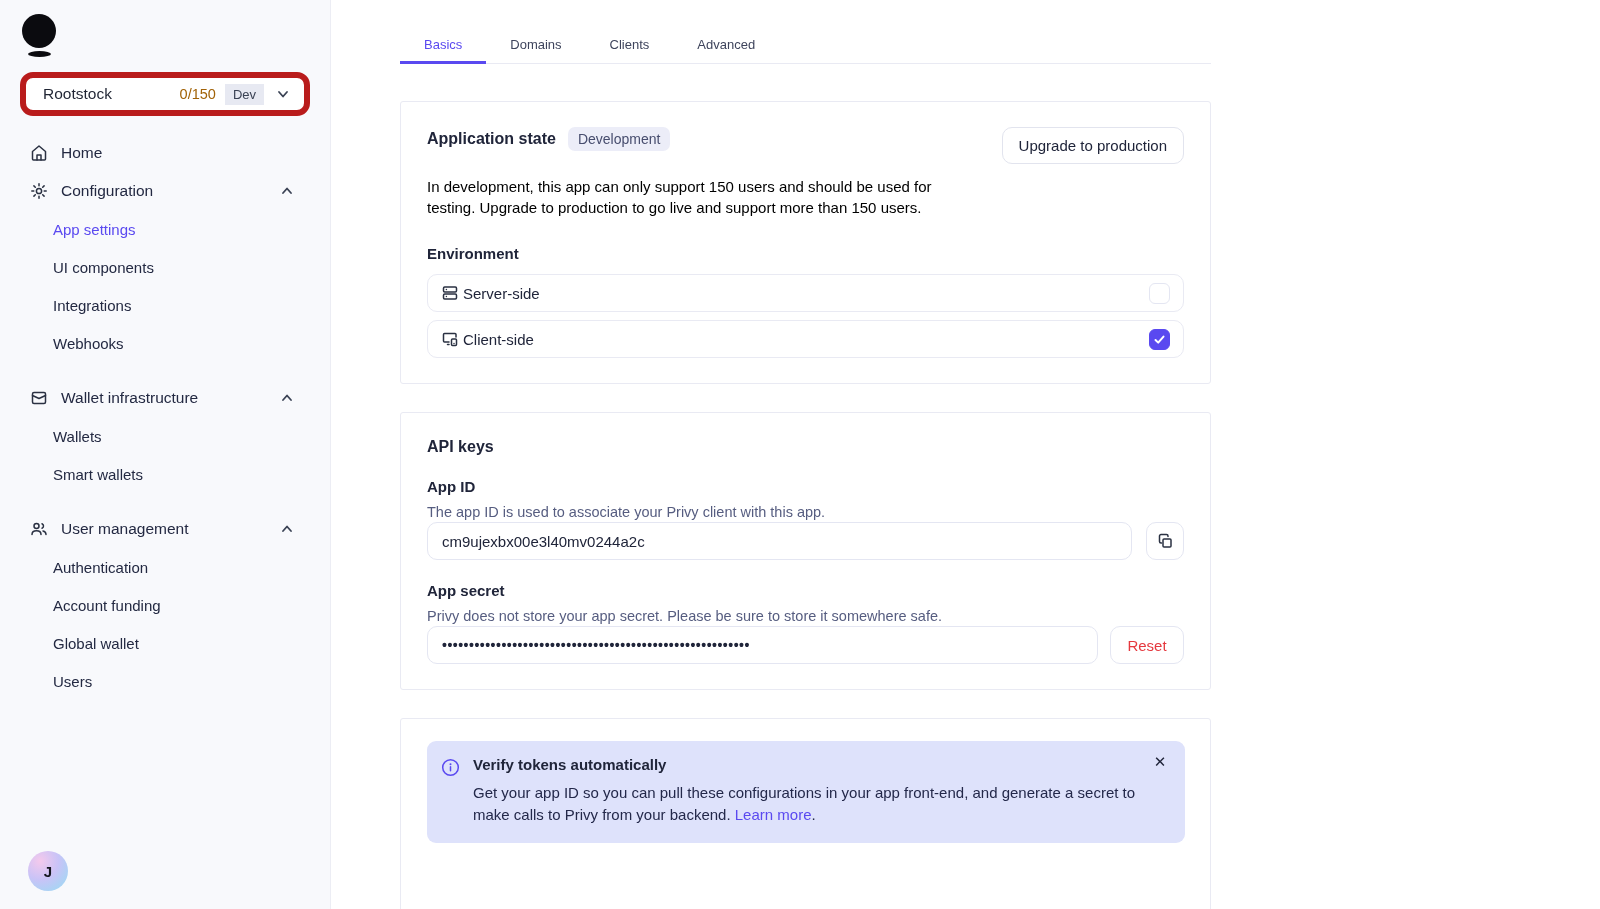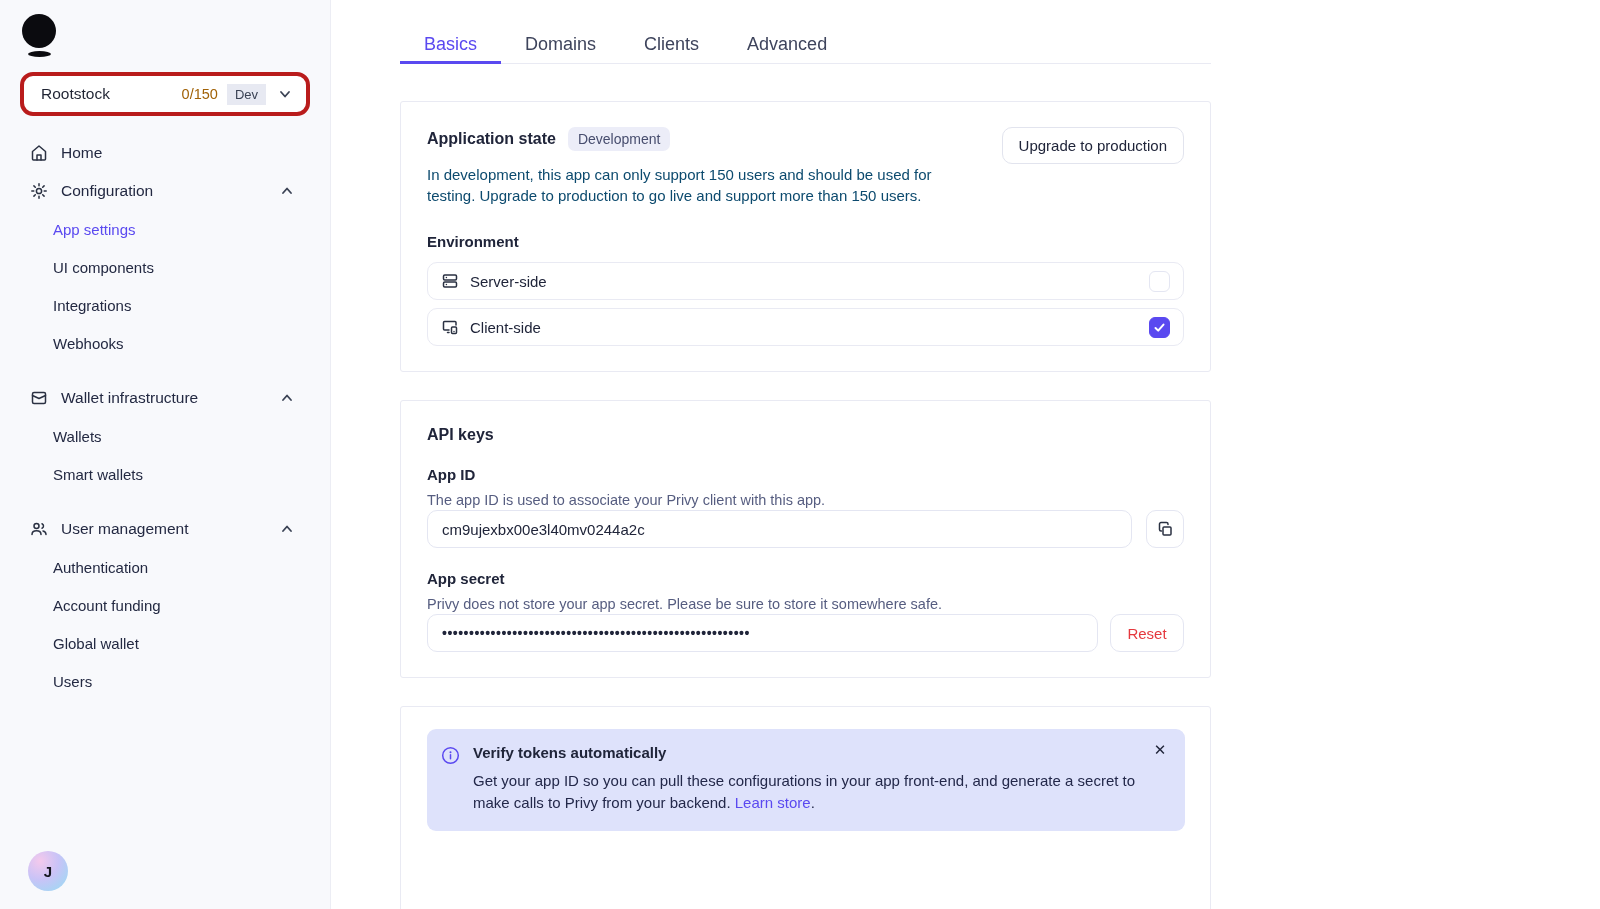--- a/index.html
+++ b/index.html
@@ -6,21 +6,21 @@
   html,body { width:1600px; height:909px; overflow:hidden; background:#fff;
     font-family:"Liberation Sans","DejaVu Sans",sans-serif; color:#20253A; }
   body { display:flex; }
 
   
   .sidebar { width:331px; min-width:331px; height:909px; background:#F8F9FC;
     border-right:1px solid #ECEDF4; position:relative; }
   .logo { margin:14px 0 0 22px; width:36px; height:48px; position:relative; }
   .logo .head { width:34px; height:34px; border-radius:50%; background:#0b0b0f; }
   .logo .chin { position:absolute; left:6px; top:37px; width:23px; height:6px; border-radius:50%; background:#0b0b0f; }
-  .workspace { margin:10px 20px 0 20px; height:44px; background:#fff; border:4px solid #b91c1c;
+  .workspace { margin:10px 20px 0 20px; height:44px; background:#fff; border:6px solid #b91c1c;
     border-radius:13px; display:flex; align-items:center; padding:0 14px 0 17px; cursor:pointer; }
   .ws-name { font-size:15.5px; font-weight:500; color:#1F2433; }
   .ws-usage { margin-left:auto; font-size:14.5px; color:#a16207; }
   .ws-badge { margin-left:9px; background:#E7E9F2; color:#3A4254; font-size:13px; font-weight:500;
     padding:3px 8px; border-radius:0; }
   .ws-chevron { margin-left:12px; display:flex; }
 
   nav { margin-top:18px; }
   .nav-row { height:38px; display:flex; align-items:center; padding:0 36px 0 30px;
     font-size:15.5px; color:#232942; cursor:pointer; }
@@ -34,40 +34,40 @@
   svg.chevicon { stroke:#3A4254; stroke-width:1.8; fill:none; stroke-linecap:round; stroke-linejoin:round; }
 
   .avatar { position:absolute; left:28px; bottom:18px; width:40px; height:40px; border-radius:50%;
     background:radial-gradient(circle at 30% 25%, #f4c9ec 0%, #c9c3f7 45%, #a8d4f4 80%);
     display:flex; align-items:center; justify-content:center; font-size:15px; font-weight:700; color:#14161f; cursor:pointer; }
 
   
   .main { flex:1; padding-left:69px; }
   .page-title { margin-top:38px; font-size:27px; font-weight:700; letter-spacing:-0.3px; color:#14161F; }
   .tabs { margin-top:27px; width:811px; display:flex; border-bottom:1px solid #E9EAF3; }
-  .tab { padding:0 24px; height:37px; display:flex; align-items:center; font-size:18px; color:#3E445C;
+  .tab { padding:0 24px; height:37px; display:flex; align-items:center; font-size:13px; color:#3E445C;
     cursor:pointer; border-bottom:3px solid transparent; margin-bottom:-1px; }
   .tab.active { color:#5A49F0; border-bottom-color:#5A49F0; font-weight:500; }
 
   .card { width:811px; border:1px solid #E9EAF3; border-radius:3px; margin-top:37px; padding:25px 26px; background:#fff; }
   .card + .card { margin-top:28px; }
 
   .cs-head { display:flex; align-items:flex-start; }
   .cs-title { font-size:16px; font-weight:600; color:#20253A; display:flex; align-items:center; }
   .badge { margin-left:12px; background:#ECEDF8; color:#474D6E; font-size:14px; font-weight:500;
     padding:4px 10px; border-radius:7px; }
   .btn { background:#fff; border:1px solid #E2E4EE; border-radius:10px; font-size:15px; font-weight:500;
     color:#20253A; padding:9px 16px; cursor:pointer; font-family:inherit; }
   .cs-head .btn { margin-left:auto; }
-  .cs-desc { max-width:535px; font-size:15px; line-height:21px; color:#0c4a6e; }
+  .cs-desc { margin-top:12px; max-width:535px; font-size:15px; line-height:21px; color:#000000; }
   .env-label { margin-top:27px; font-size:15px; font-weight:600; color:#20253A; }
   .opt-row { margin-top:12px; height:38px; border:1px solid #E9EAF3; border-radius:10px;
     display:flex; align-items:center; padding:0 13px; cursor:pointer; background:#fff; }
   .opt-row + .opt-row { margin-top:8px;justify-content:flex-end; }
-  .opt-label { margin-left:11px; font-size:15px; color:#20253A; }
+  .opt-label { margin-left:4px; font-size:15px; color:#20253A; }
   .checkbox { margin-left:auto; width:21px; height:21px; border-radius:6px; border:1.5px solid #E4E6F2;
     background:#fff; display:flex; align-items:center; justify-content:center; cursor:pointer; }
   .checkbox.checked { background:#5A49F0; border-color:#5A49F0; }
 
   .field-label { margin-top:22px; font-size:15px; font-weight:600; color:#20253A; }
   .field-desc { margin-top:9px; font-size:14.5px; color:#565D80; }
   .input-row { margin-top:2px; display:flex; align-items:center; }
   .text-input { height:38px; border:1px solid #E4E6F2; border-radius:10px; padding:0 14px;
     font-size:15px; color:#20253A; font-family:inherit; background:#fff; outline:none; }
   .appid-input { width:706px; }
@@ -263,19 +263,19 @@
         <svg width="19" height="19" viewBox="0 0 19 19" fill="none" stroke="#5A49F0" stroke-width="1.5" stroke-linecap="round">
             <circle cx="9.5" cy="9.5" r="7.8"></circle>
             <path d="M9.5 8.8v4"></path>
             <path d="M9.5 6.2h.01" stroke-width="2"></path>
           </svg>
       </span>
       <div class="banner-text">
         <div class="banner-title">Verify tokens automatically</div>
         <div class="banner-body">
           <span>Get your app ID so you can pull these configurations in your app front-end, and generate a secret to make calls to Privy from your backend.</span>
-          <a class="banner-link">Learn store</a><span>.</span>
+          <a class="banner-link">Learn more</a><span>.</span>
         </div>
       </div>
       <span class="banner-close">✕</span>
     </div>
   </section>
 </main>
 
 </body></html>

